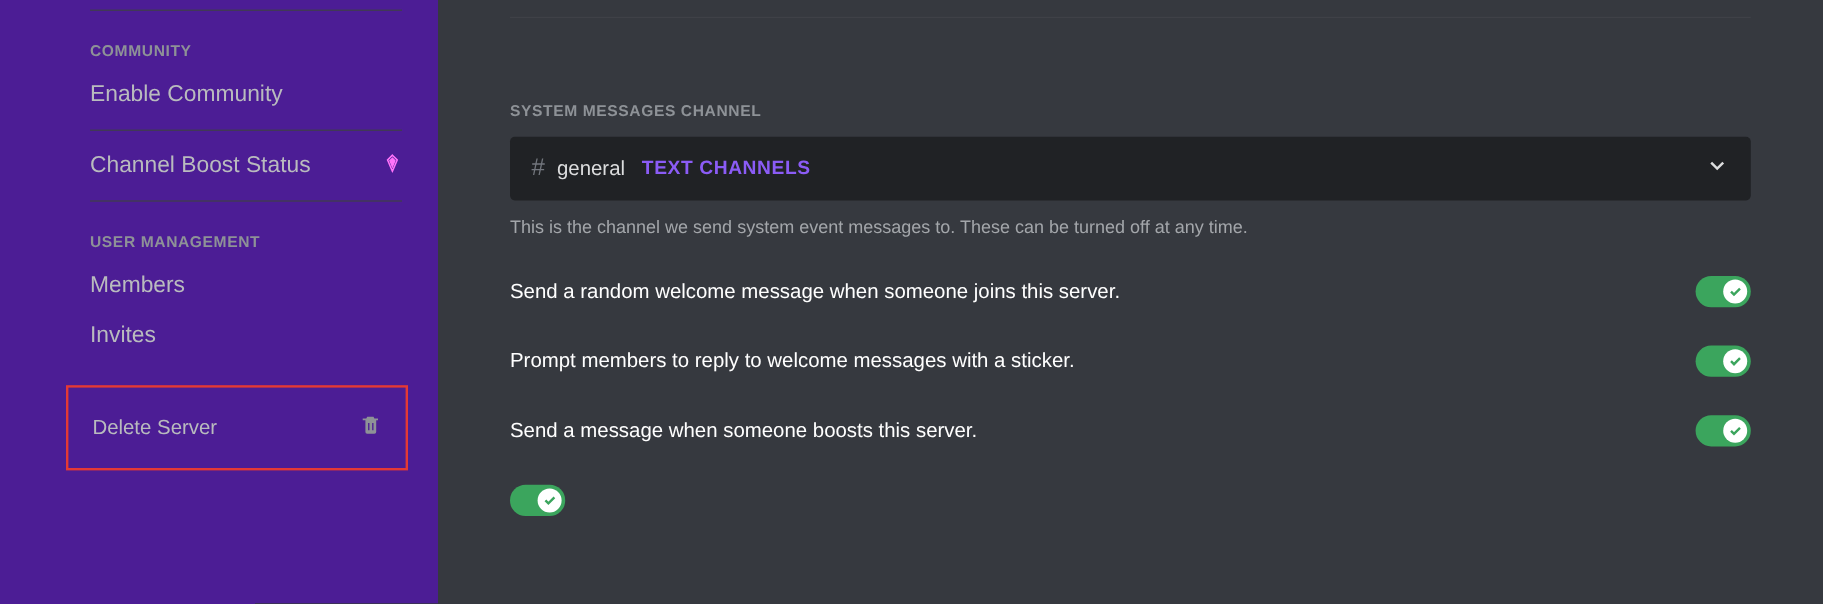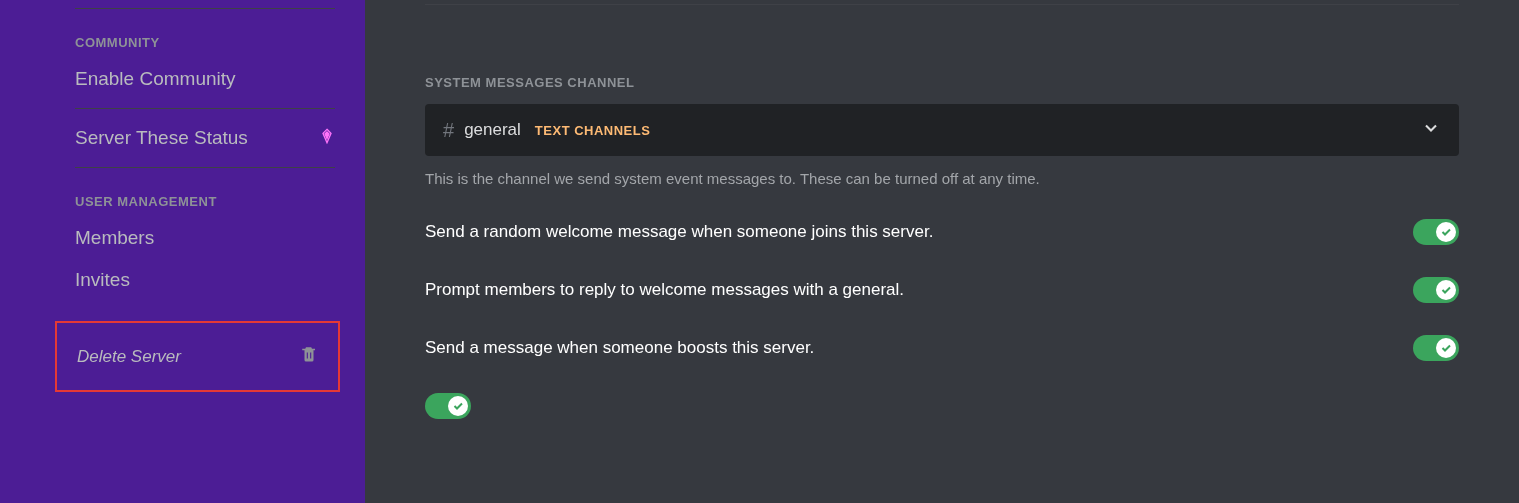--- a/index.html
+++ b/index.html
@@ -62,40 +62,39 @@
       width: 18px;
       height: 18px;
     }
     .delete-highlight {
       border: 2px solid #e53935;
       padding: 22px 20px 22px 0;
       margin-left: 55px;
       margin-right: 15px;
       margin-top: 20px;
       padding-left: 20px;
-      font-style: italic;
     }
     .delete-inner {
       display: flex;
       align-items: center;
       justify-content: space-between;
       color: #b9bbbe;
       font-size: 17px;
       cursor: pointer;
     }
     .divider-sep {
       border-top: 1px solid #3f4147;
       margin: 8px 0;
       margin-left: 75px;
       margin-right: 20px;
     }
     .main {
       flex: 1;
       background: #36393f;
-      padding: 4px 60px 0 60px;
+      padding: 14px 60px 0 60px;
     }
     .main-divider-top {
       border-top: 1px solid #3f4147;
       margin-bottom: 40px;
     }
     .main-section-header {
       font-size: 13px;
       font-weight: 700;
       letter-spacing: 0.5px;
       color: #8e9297;
@@ -116,22 +115,22 @@
       margin-right: 10px;
       font-weight: 400;
     }
     .channel-name {
       color: #dcddde;
       font-size: 17px;
       margin-right: 14px;
       text-align: right;
     }
     .channel-category {
-      color: #fdba74;
-      font-size: 13px;
+      color: #8b5cf6;
+      font-size: 16px;
       font-weight: 600;
       letter-spacing: 0.5px;
       text-transform: uppercase;
       flex: 1;
     }
     .chevron {
       color: #dcddde;
       width: 20px;
       height: 20px;
     }
@@ -186,21 +185,21 @@
   <div class="divider-top"></div>
   <div class="sidebar-inner">
     <div class="section-header">Community</div>
     <div class="sidebar-item">
       <span class="sidebar-item-label">Enable Community</span>
     </div>
   </div>
   <div class="divider-sep"></div>
   <div class="sidebar-inner">
     <div class="sidebar-item">
-      <span class="sidebar-item-label">Server These Status</span>
+      <span class="sidebar-item-label">Channel Boost Status</span>
       <span class="boost-icon">
         <svg width="16" height="16" viewBox="0 0 24 24" fill="none" stroke="currentColor" stroke-width="2">
           <path d="M12 2 L18 8 L12 22 L6 8 Z" fill="none"></path>
           <path d="M12 6 L15 9 L12 16 L9 9 Z" fill="currentColor"></path>
         </svg>
       </span>
     </div>
   </div>
   <div class="divider-sep"></div>
   <div class="sidebar-inner">
@@ -245,21 +244,21 @@
       <div class="toggle-switch">
         <div class="toggle-knob">
           <svg class="check-icon" viewBox="0 0 24 24" fill="none" stroke="currentColor" stroke-width="4">
               <path d="M5 12l5 5L20 7"></path>
             </svg>
         </div>
       </div>
     </div>
 
     <div class="toggle-row">
-      <span class="toggle-label">Prompt members to reply to welcome messages with a general.</span>
+      <span class="toggle-label">Prompt members to reply to welcome messages with a sticker.</span>
       <div class="toggle-switch">
         <div class="toggle-knob">
           <svg class="check-icon" viewBox="0 0 24 24" fill="none" stroke="currentColor" stroke-width="4">
               <path d="M5 12l5 5L20 7"></path>
             </svg>
         </div>
       </div>
     </div>
 
     <div class="toggle-row">

